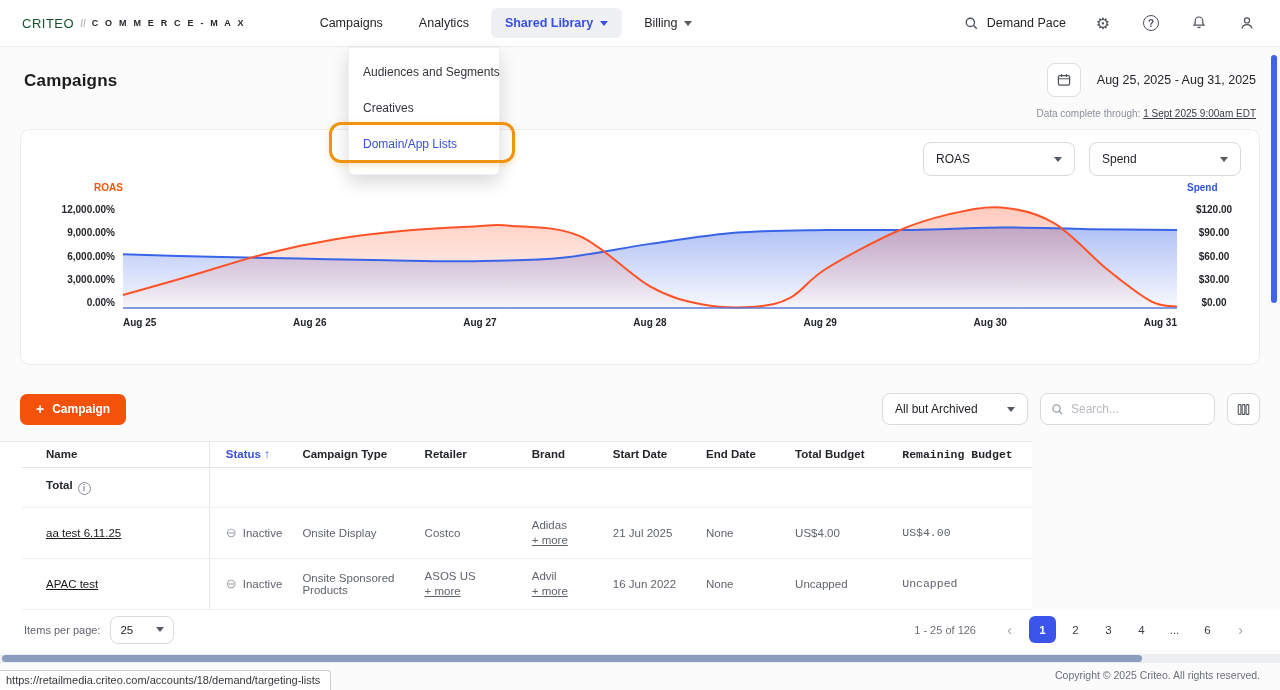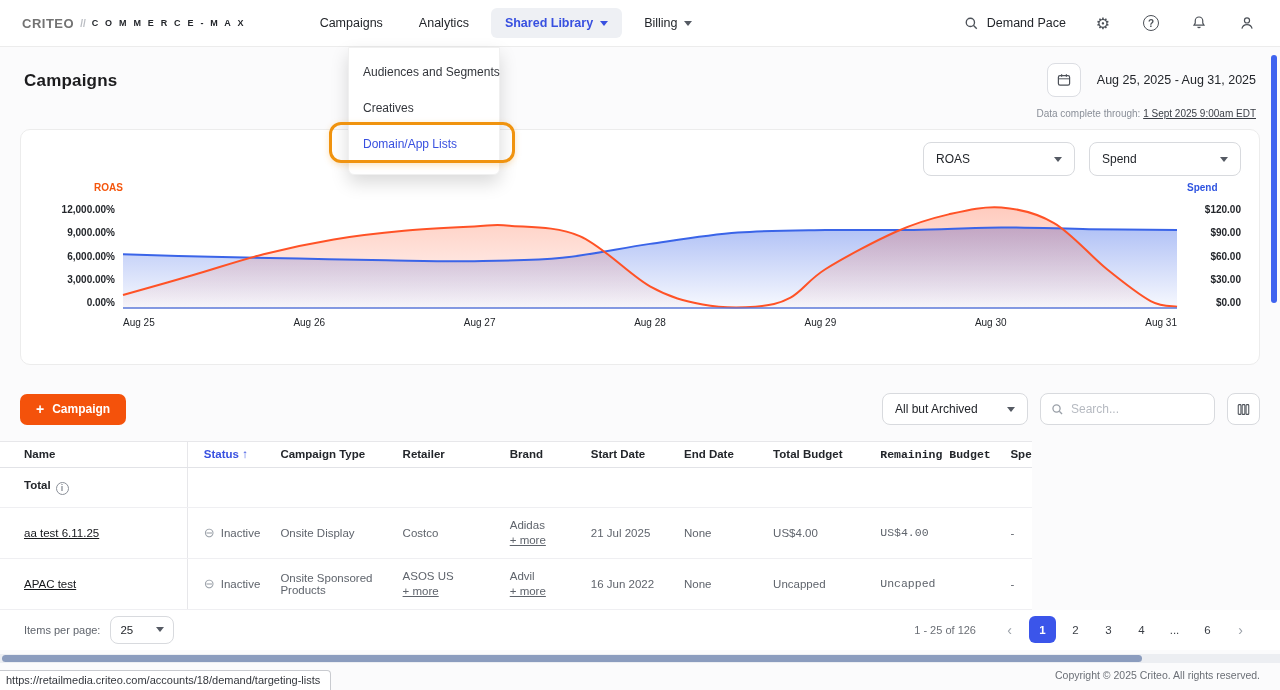--- a/index.html
+++ b/index.html
@@ -3,21 +3,21 @@
 <meta charset="utf-8">
 <style>
   * { margin:0; padding:0; box-sizing:border-box; }
   html,body { width:1280px; height:690px; }
   body { font-family:"Liberation Sans", sans-serif; background:#fbfbfc; color:#1c1c1e; overflow:hidden; }
   .app { position:relative; width:1280px; height:690px; overflow:hidden; background:#fbfbfc; }
 
   
   .topbar { height:47px; background:#fff; border-bottom:1px solid #ececec; display:flex; align-items:center; padding:0 22px; }
   .logo { display:flex; align-items:center; gap:6px; margin-right:60px; }
-  .logo-brand { color:#737373; font-weight:700; font-size:13px; letter-spacing:.5px;text-align:center; }
+  .logo-brand { color:#14532d; font-weight:400; font-size:13px; letter-spacing:.5px;text-align:center; }
   .logo-div { color:#b9bcc2; font-size:10px; font-weight:700; }
   .logo-prod { font-size:9px; font-weight:700; letter-spacing:2.2px; color:#23262b; }
   .nav { display:flex; align-items:center; gap:8px; }
   .nav-item { font-size:12.5px; color:#23262b; padding:8px 14px; border-radius:6px; cursor:pointer; display:flex; align-items:center; gap:7px; white-space:nowrap; }
   .nav-item.active { background:#eef0f4; color:#3850e0; font-weight:700; }
   .caret { width:0; height:0; border-left:4px solid transparent; border-right:4px solid transparent; border-top:5px solid #555a63; }
   .nav-item.active .caret { border-top-color:#3850e0; }
   .topbar-right { margin-left:auto; display:flex; align-items:center; gap:26px; }
   .account { display:flex; align-items:center; gap:8px; font-size:12.5px; color:#23262b; cursor:pointer; }
   .icon-btn { width:22px; height:22px; display:flex; align-items:center; justify-content:center; color:#4c5158; font-size:16px; cursor:pointer; }
@@ -44,39 +44,39 @@
   .chart-card { margin:10px 20px 0; background:#fff; border:1px solid #ececec; border-radius:10px; padding:12px 18px 12px; height:236px; }
   .chart-controls { display:flex; justify-content:flex-end; gap:14px; }
   .select { height:34px; background:#fff; border:1px solid #d8dade; border-radius:8px; display:flex; align-items:center; justify-content:space-between; padding:0 12px; font-size:12px; color:#23262b; cursor:pointer; }
   .select.w-metric { width:152px; }
   .chart-body { display:flex; margin-top:6px; }
   .axis-col { width:84px; display:flex; flex-direction:column; font-size:10px; font-weight:700; }
   .axis-col.right { width:64px; padding-left:10px; }
   .axis-title { height:22px; display:flex; align-items:flex-start; justify-content:flex-end; }
   .axis-col.right .axis-title { justify-content:flex-start; }
   .ticks { height:104px; display:flex; flex-direction:column; justify-content:space-between; align-items:flex-end; padding-right:8px; color:#23262b; }
-  .axis-col.right .ticks { align-items:flex-end; padding-right:0; }
+  .axis-col.right .ticks { align-items:center; padding-right:0; }
   .plot-col { flex:1; display:flex; flex-direction:column; }
   .plot-wrap { margin-top:22px; height:104px; }
   .plot-wrap svg { width:100%; height:104px; display:block; overflow:visible; }
-  .xlabels { display:flex; justify-content:space-between; margin-top:9px; font-size:10px; font-weight:400; color:#23262b; }
+  .xlabels { display:flex; justify-content:space-between; margin-top:9px; font-size:10px; font-weight:700; color:#23262b; }
 
   
   .toolbar { margin:28px 20px 0; display:flex; align-items:center; }
   .btn-primary { background:#f4520b; color:#fff; border:none; border-radius:7px; height:31px; padding:0 16px; font-size:12px; font-weight:700; display:flex; align-items:center; gap:8px; cursor:pointer; font-family:inherit; }
   .plus-ico::before { content:"+"; font-size:14px; font-weight:700; }
   .toolbar-right { margin-left:auto; display:flex; align-items:center; gap:12px; }
   .select.w-filter { width:146px; height:32px; }
   .search-box { width:175px; height:32px; border:1px solid #d8dade; border-radius:8px; background:#fff; display:flex; align-items:center; padding:0 10px; gap:7px; }
   .search-box input { border:none; outline:none; width:110px; font-size:12px; color:#23262b; font-family:inherit; background:transparent; }
   .search-box input::placeholder { color:#b6bac1; }
   .sq-btn { width:33px; height:32px; border:1px solid #d8dade; border-radius:8px; background:#fff; display:flex; align-items:center; justify-content:center; cursor:pointer; }
 
   
-  .table-wrap { margin-top:16px; width:1032px; overflow:hidden; background:#fff; border-top:1px solid #e7e7ea; }
+  .table-wrap { margin-top:16px; width:1032px; overflow:hidden; background:#fff; border-top:1px solid #e7e7ea;padding-left:22px; }
   table { border-collapse:collapse; table-layout:fixed; width:1310px; }
   th, td { text-align:left; font-size:11.5px; padding:0 10px; vertical-align:middle; }
   thead th { height:25px; font-weight:700; color:#23262b; border-bottom:1px solid #e2e3e7; white-space:nowrap; }
   th.sorted { color:#3850e0; }
   td { color:#5f646c; border-bottom:1px solid #efeff2; }
   .col-name { width:187px; padding-left:24px; }
   td.col-name, th.col-name { border-right:1px solid #e7e7ea; }
   .col-status{ width:83px; padding-left:16px; }
   .col-type{ width:122px; } .col-retailer{ width:107px; } .col-brand{ width:81px; }
   .col-start{ width:93px; } .col-end{ width:89px; } .col-tbud{ width:107px; }

